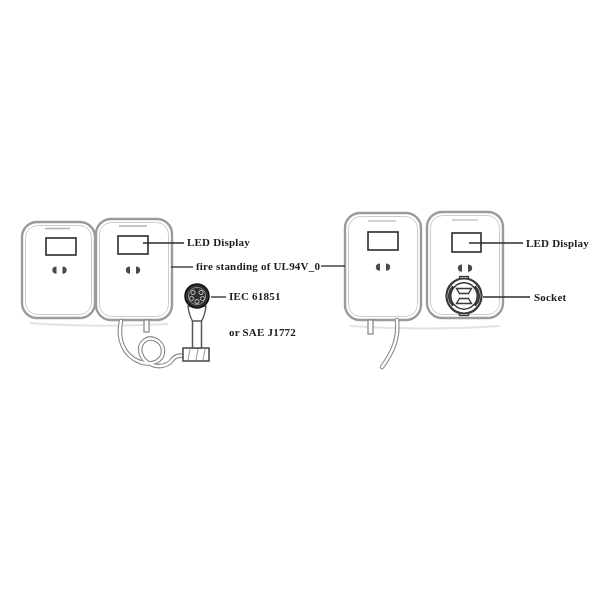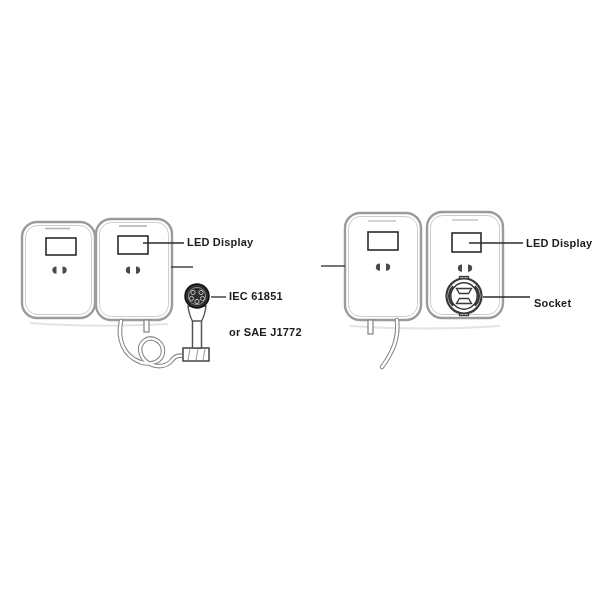--- a/index.html
+++ b/index.html
@@ -1,20 +1,20 @@
 <!DOCTYPE html>
 <html><head>
 <meta charset="utf-8">
 <style>
   html,body{margin:0;padding:0;background:#ffffff;}
   .canvas{
     position:relative;
     width:600px;height:600px;
     background:#ffffff;
-    font-family:Liberation Sans, sans-serif;
+    font-family:Liberation Serif, serif;
     overflow:hidden;
   }
   .diagram-svg{position:absolute;left:0;top:0;}
   .lbl{
     position:absolute;
     font-size:11px;
     font-weight:bold;
     color:#1c1c1c;
     letter-spacing:0.2px;
     white-space:nowrap;
@@ -128,22 +128,23 @@
       <line x1="171" y1="267" x2="193" y2="267"></line>
       <line x1="321" y1="266" x2="345" y2="266"></line>
       <line x1="211" y1="297" x2="226" y2="297"></line>
       <line x1="469" y1="243" x2="523" y2="243"></line>
       <line x1="483" y1="297" x2="530" y2="297"></line>
     </g>
   </svg>
 
   <div class="lbl" style="left:187px;top:236px;">LED Display</div>
 
+  <div class="lbl" style="left:196px;top:260px;">fire standing of UL94V_0</div>
 
   <div class="lbl" style="left:229px;top:290px;">IEC 61851</div>
 
   <div class="lbl" style="left:229px;top:326px;">or SAE J1772</div>
 
   <div class="lbl" style="left:526px;top:237px;">LED Display</div>
 
-  <div class="lbl" style="left:534px;top:297px;">Socket</div>
+  <div class="lbl" style="left:534px;top:291px;">Socket</div>
 
 </div>
 
 </body></html>

